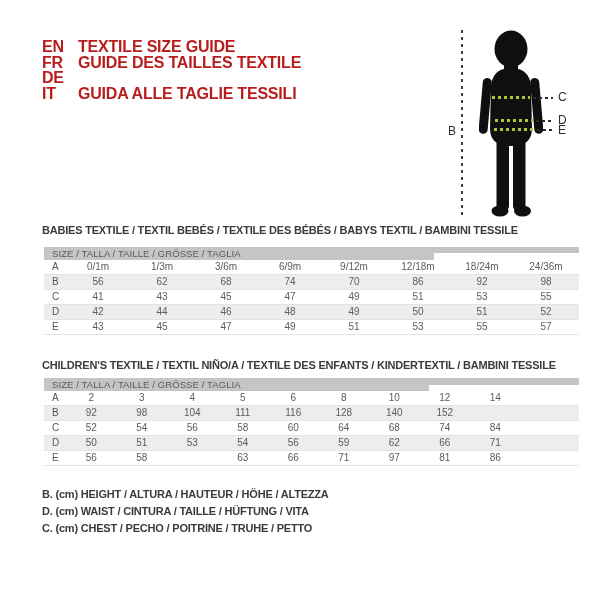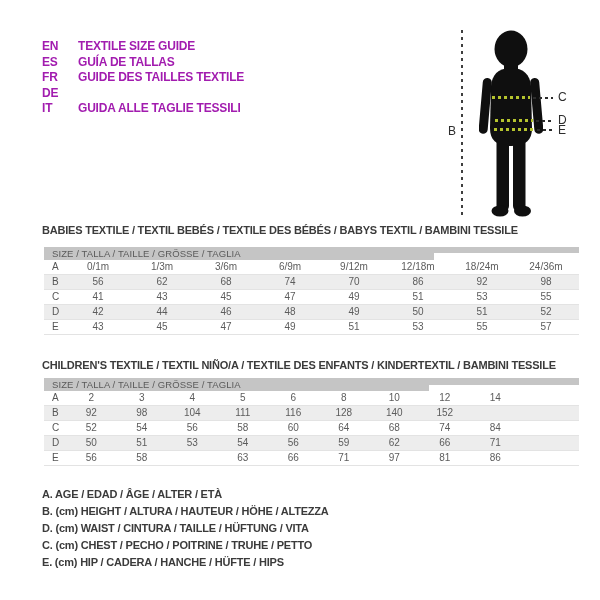--- a/index.html
+++ b/index.html
@@ -5,21 +5,21 @@
   html,body { margin:0; padding:0; background:#fff; }
   .canvas {
     position:relative; width:600px; height:600px; background:#ffffff;
     font-family:"Liberation Sans", sans-serif; overflow:hidden; color:#3a3a3a;
   }
 
   
   .lang-block { position:absolute; left:42px; top:39px; }
   .lang-row { display:flex; height:15.5px; line-height:15.5px; }
   .lang-code, .lang-text {
-    font-weight:700; font-size:12px; color:#a21caf; letter-spacing:-0.2px; white-space:nowrap;
+    font-weight:700; font-size:16px; color:#b91c1c; letter-spacing:-0.2px; white-space:nowrap;
   }
   .lang-code { width:36px; }
 
   
   .silhouette { position:absolute; left:479px; top:30px; z-index:1; }
   .dash-v {
     position:absolute; left:461px; top:30px; width:2px; height:187px; z-index:2;
     background:repeating-linear-gradient(180deg,#3f3f3f 0 3px, transparent 3px 7px);
   }
   .dash-h-accent { position:absolute; height:3px; z-index:3; }
@@ -60,24 +60,20 @@
 </style>
 </head>
 <body>
 
 <div class="canvas">
 
   <div class="lang-block">
     <div class="lang-row">
       <span class="lang-code">EN</span>
       <span class="lang-text">TEXTILE SIZE GUIDE</span>
-    </div>
-    <div class="lang-row">
-      <span class="lang-code">ES</span>
-      <span class="lang-text">GUÍA DE TALLAS</span>
     </div>
     <div class="lang-row">
       <span class="lang-code">FR</span>
       <span class="lang-text">GUIDE DES TAILLES TEXTILE</span>
     </div>
     <div class="lang-row">
       <span class="lang-code">DE</span>
     </div>
     <div class="lang-row">
       <span class="lang-code">IT</span>
@@ -246,20 +242,18 @@
           <div class="tcell" style="width: 50.5px;">66</div>
           <div class="tcell" style="width: 50.5px;">71</div>
           <div class="tcell" style="width: 50.5px;">97</div>
           <div class="tcell" style="width: 50.5px;">81</div>
           <div class="tcell" style="width: 50.5px;">86</div>
         </div>
       </div>
   </div>
 
   <div class="legend-block">
-    <div class="legend-row">A. AGE / EDAD / ÂGE / ALTER / ETÀ</div>
     <div class="legend-row">B. (cm) HEIGHT / ALTURA / HAUTEUR / HÖHE / ALTEZZA</div>
     <div class="legend-row">D. (cm) WAIST / CINTURA / TAILLE / HÜFTUNG / VITA</div>
     <div class="legend-row">C. (cm) CHEST / PECHO / POITRINE / TRUHE / PETTO</div>
-    <div class="legend-row">E. (cm) HIP / CADERA / HANCHE / HÜFTE / HIPS</div>
   </div>
 
 </div>
 
 </body></html>

